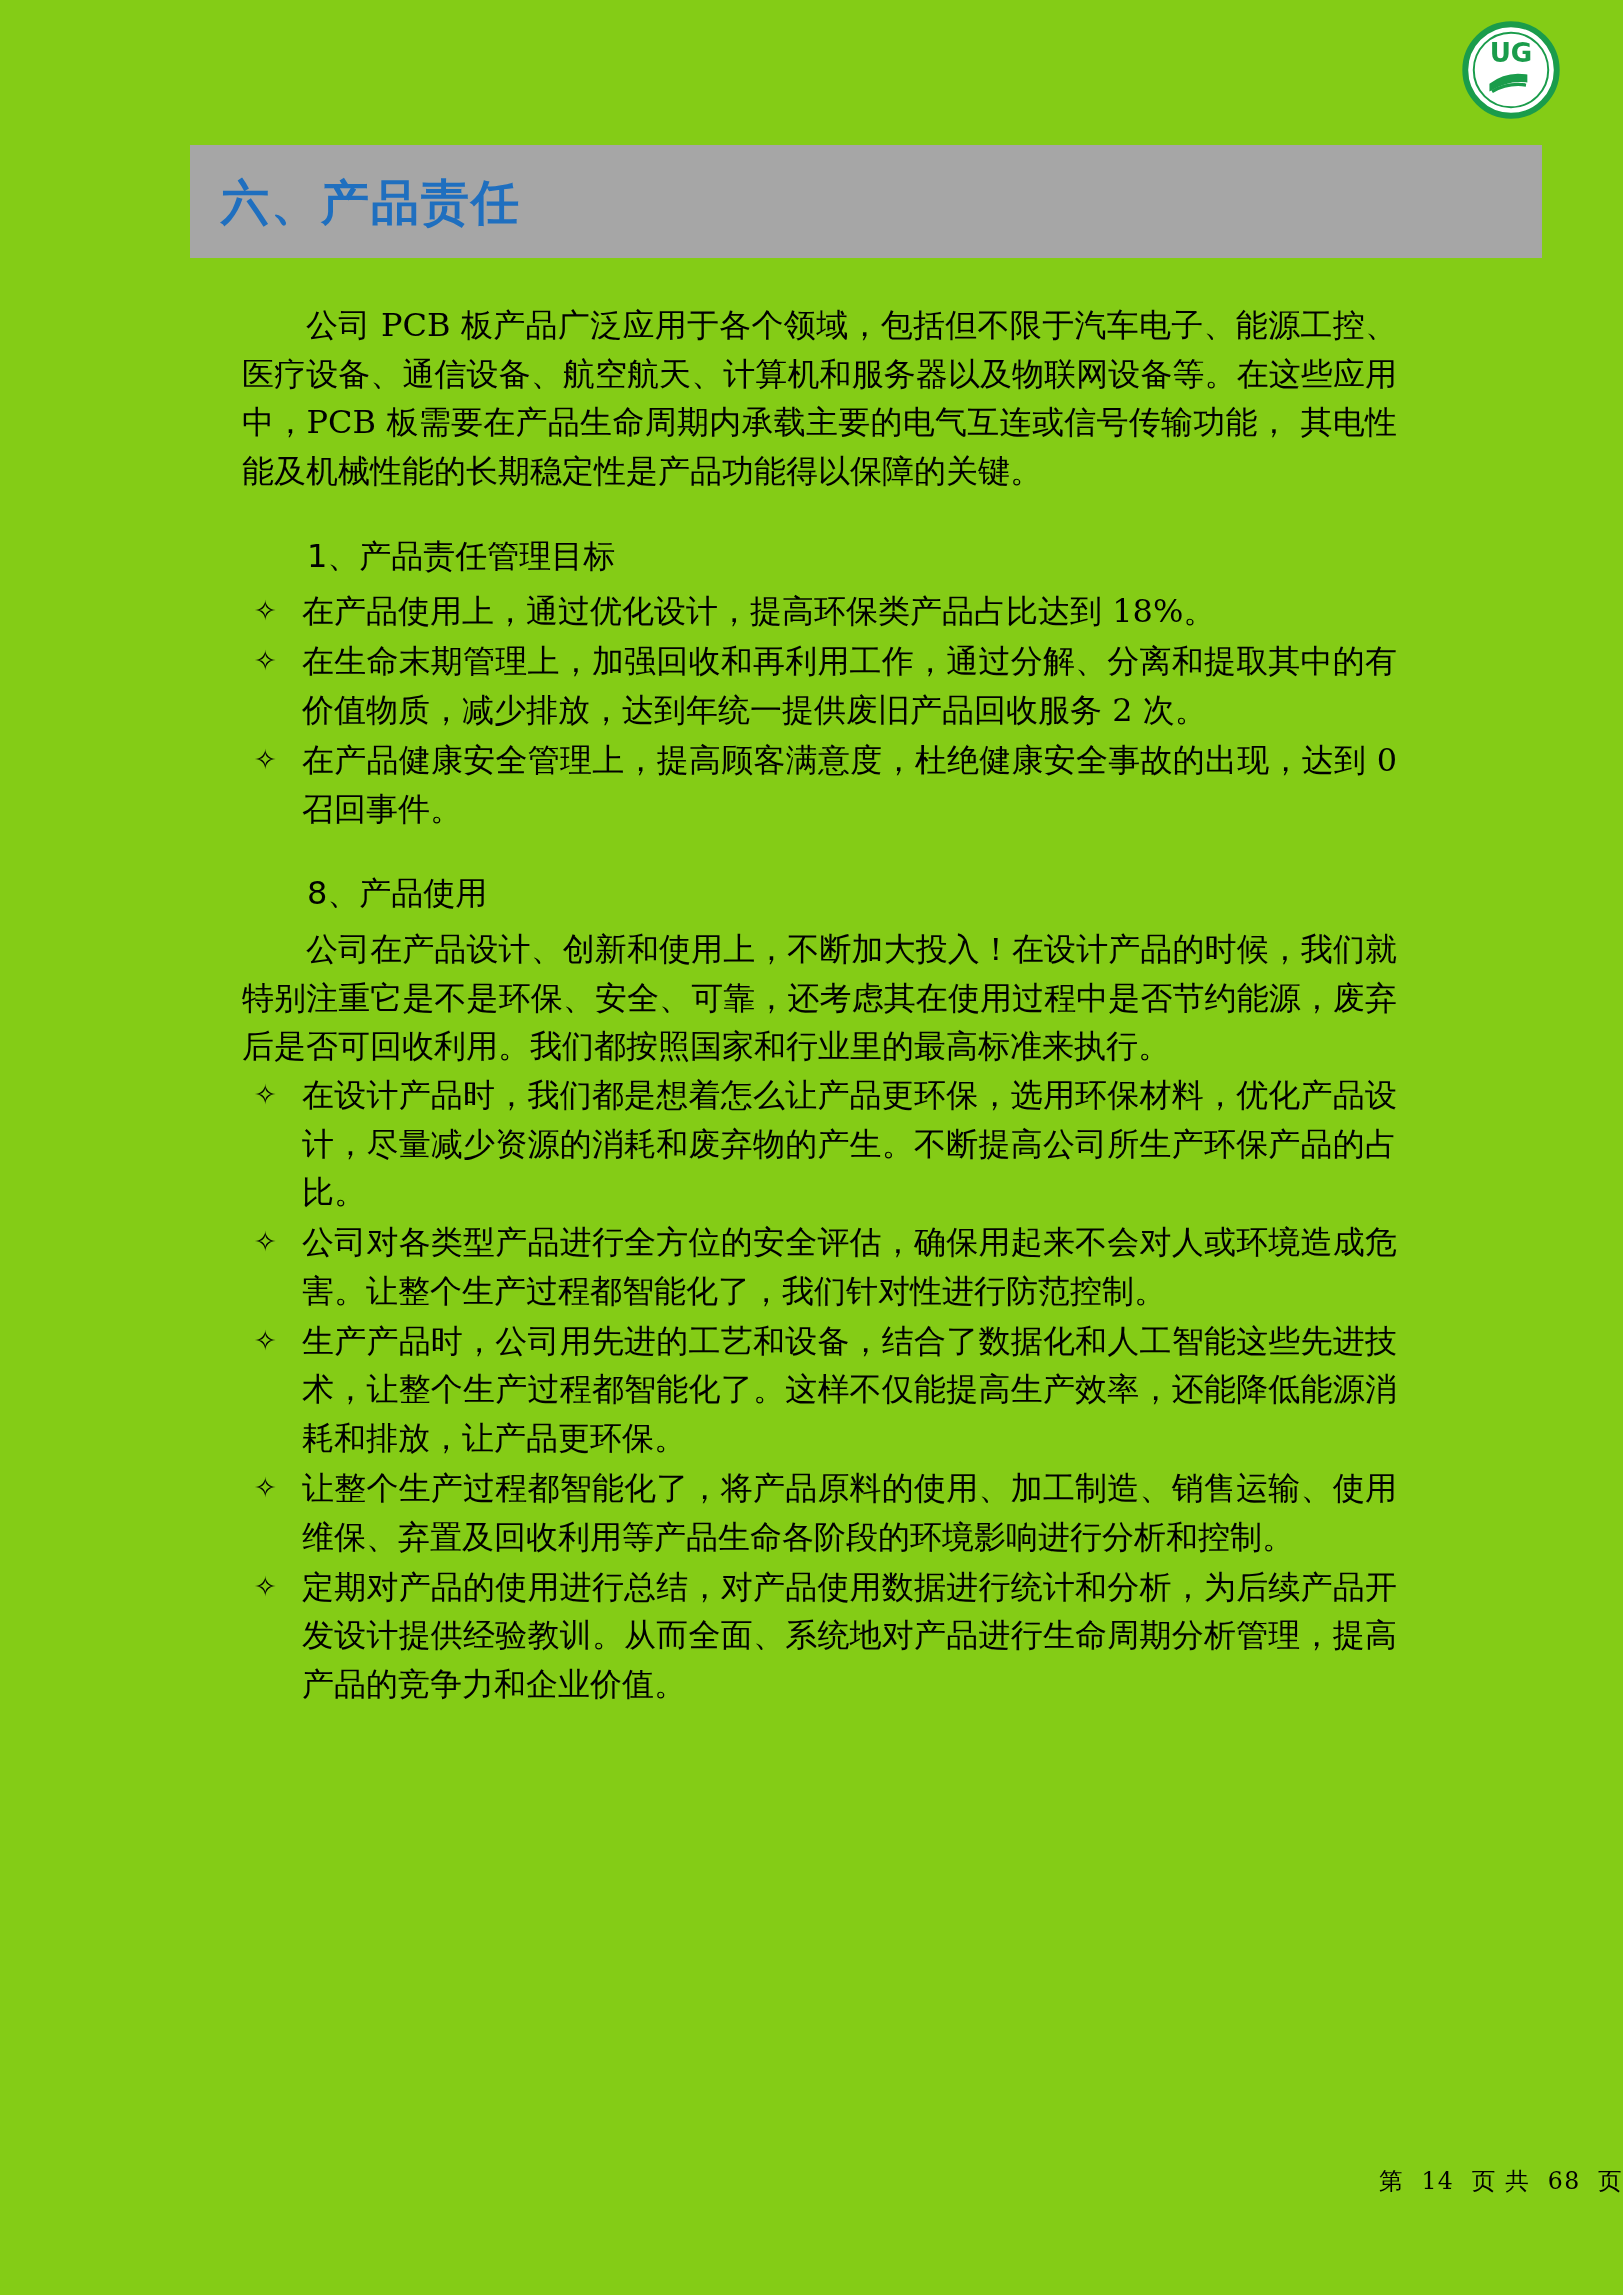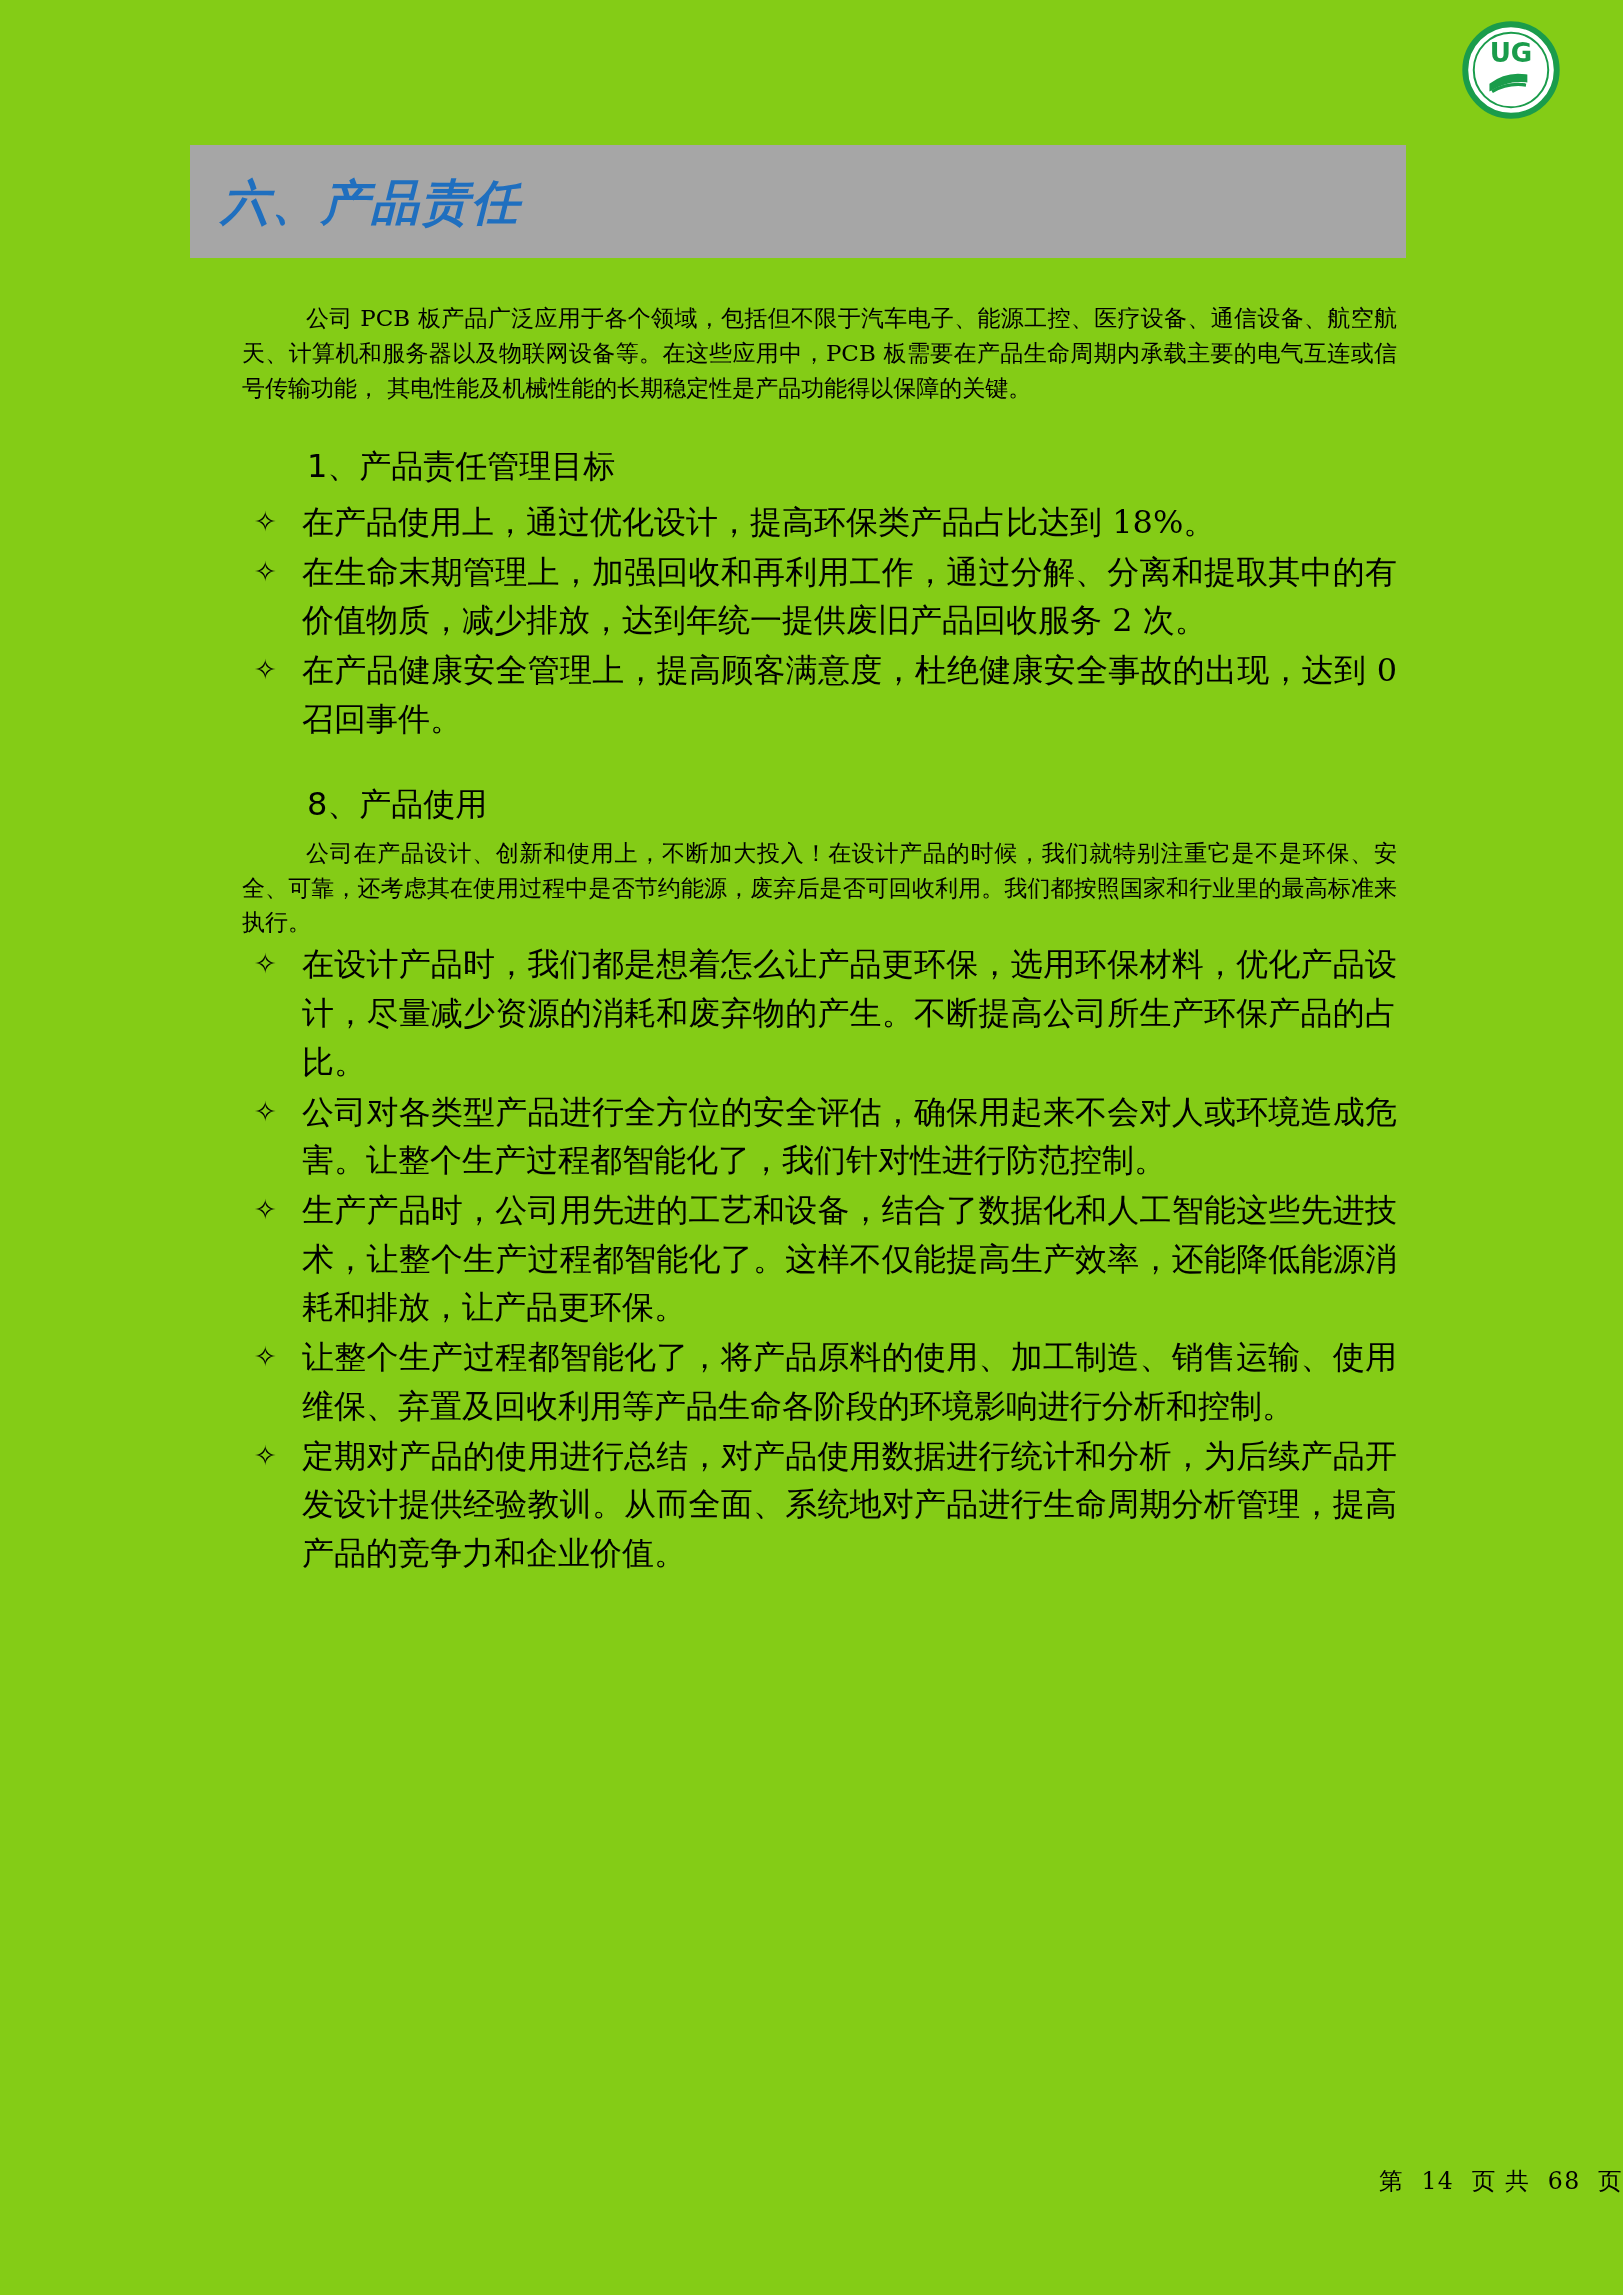--- a/index.html
+++ b/index.html
@@ -28,47 +28,46 @@
     width: 98px;
     height: 98px;
   }
   .logo svg { display: block; }
 
   
   .heading-band {
     position: absolute;
     left: 190px;
     top: 145px;
-    width: 1216px;
+    width: 1352px;
     height: 113px;
     background: #a6a6a6;
     display: flex;
     align-items: center;
-    font-style: italic;
   }
   .heading-band .heading-text {
     font-family: "DejaVu Serif", "Liberation Serif", serif;
     font-size: 48px;
     font-weight: 700;
     color: #1f6fbf;
     letter-spacing: 2px;
     padding-left: 31px;
     line-height: 1;
   }
 
   
   .content {
     position: absolute;
     left: 242px;
     top: 301px;
     width: 1155px;
   }
 
   p.body-para {
-    font-size: 23px;
+    font-size: 32px;
     line-height: 1.52;
     margin: 0 0 0 0;
     text-indent: 64px;
     text-align: justify;
     font-family: "DejaVu Serif", "Liberation Serif", serif;
   }
 
   h2.sub-heading {
     font-size: 32px;
     font-weight: 400;

